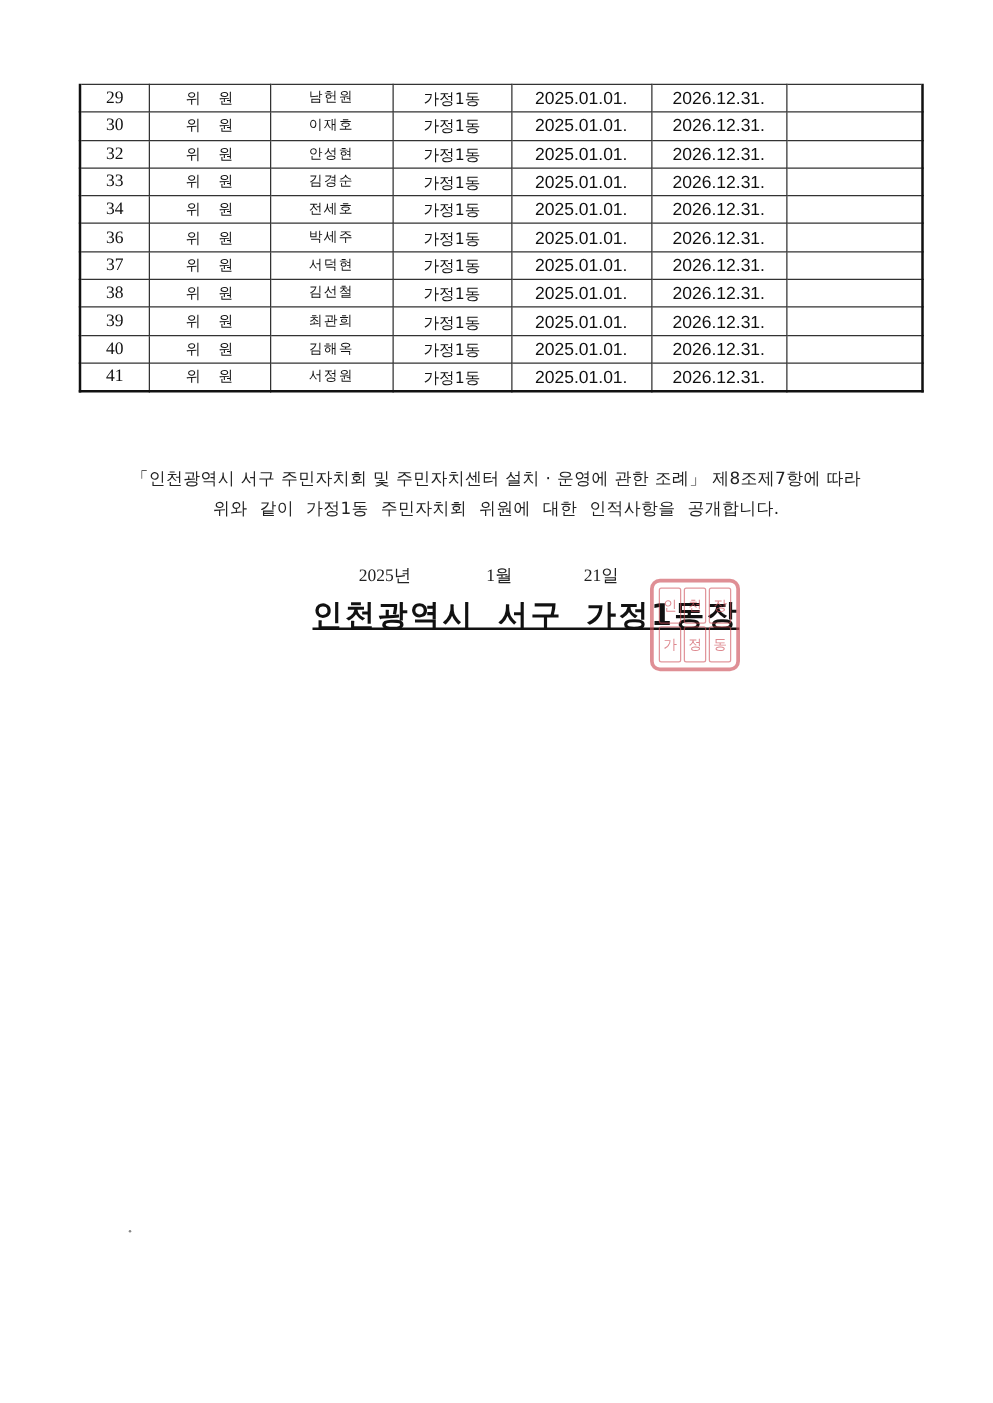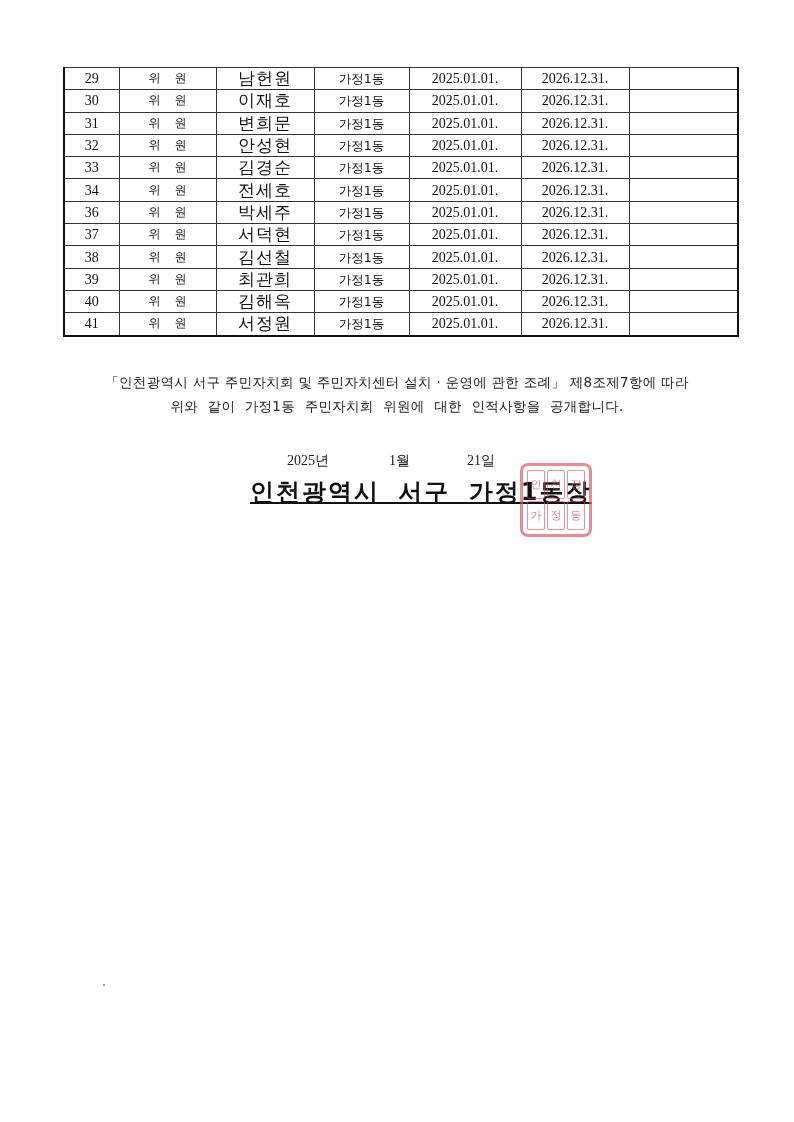--- a/index.html
+++ b/index.html
@@ -4,23 +4,23 @@
 <style>
   html, body { margin: 0; padding: 0; }
   body { width: 794px; height: 1122px; background: #ffffff; position: relative; overflow: hidden;
          font-family: "DejaVu Serif", "Liberation Serif", serif; color: #111; }
   .members-table { position: absolute; left: 63px; top: 67px; width: 674px; border-collapse: collapse;
                    border: 2px solid #111; border-top: 1px solid #111; table-layout: fixed; }
   .members-table td { height: 21.3px; border: 1px solid #333; text-align: center; font-size: 13px;
                       padding: 0; line-height: 21px; white-space: nowrap; }
   .members-table td.num { font-family: "Liberation Serif", serif; font-size: 14px; }
   .members-table td.role { letter-spacing: 14px; padding-left: 14px; font-family: "DejaVu Sans", sans-serif; font-size: 12px; }
-  .members-table td.name { font-family: Liberation Serif, serif; font-size: 17px; letter-spacing: 1px; }
+  .members-table td.name { font-family: Liberation Serif, serif; font-size: 11px; letter-spacing: 1px; }
   .members-table td.dong { font-family: "DejaVu Sans", sans-serif; font-size: 12.5px; }
-  .members-table td.date { font-family: Liberation Serif, serif; font-size: 14px; margin-top: 36px; }
+  .members-table td.date { font-family: Liberation Sans, sans-serif; font-size: 14px; margin-top: 36px; }
   .notice { position: absolute; left: 0; width: 794px; text-align: center; font-family: "DejaVu Sans", sans-serif;
             font-size: 13.5px; color: #222; letter-spacing: 0.3px; }
   .notice.l1 { top: 374px; }
   .notice.l2 { top: 398px; word-spacing: 5px; }
   .date-line { position: absolute; top: 452px; font-family: "Liberation Serif", serif; font-size: 14px; color: #222; }
   .date-year { left: 287px; }
   .date-month { left: 389px; }
   .date-day { left: 467px; }
   .signature { position: absolute; top: 476px; left: 250px; font-family: "DejaVu Sans", sans-serif;
                font-weight: bold; font-size: 24px; letter-spacing: 2px; word-spacing: 8px; color: #111; text-decoration: underline; }
@@ -51,29 +51,20 @@
         <td class="name">남헌원</td>
         <td class="dong">가정1동</td>
         <td class="date">2025.01.01.</td>
         <td class="date">2026.12.31.</td>
         <td class="note"></td>
       </tr>
       <tr>
         <td class="num">30</td>
         <td class="role">위원</td>
         <td class="name">이재호</td>
-        <td class="dong">가정1동</td>
-        <td class="date">2025.01.01.</td>
-        <td class="date">2026.12.31.</td>
-        <td class="note"></td>
-      </tr>
-      <tr>
-        <td class="num">31</td>
-        <td class="role">위원</td>
-        <td class="name">변희문</td>
         <td class="dong">가정1동</td>
         <td class="date">2025.01.01.</td>
         <td class="date">2026.12.31.</td>
         <td class="note"></td>
       </tr>
       <tr>
         <td class="num">32</td>
         <td class="role">위원</td>
         <td class="name">안성현</td>
         <td class="dong">가정1동</td>

